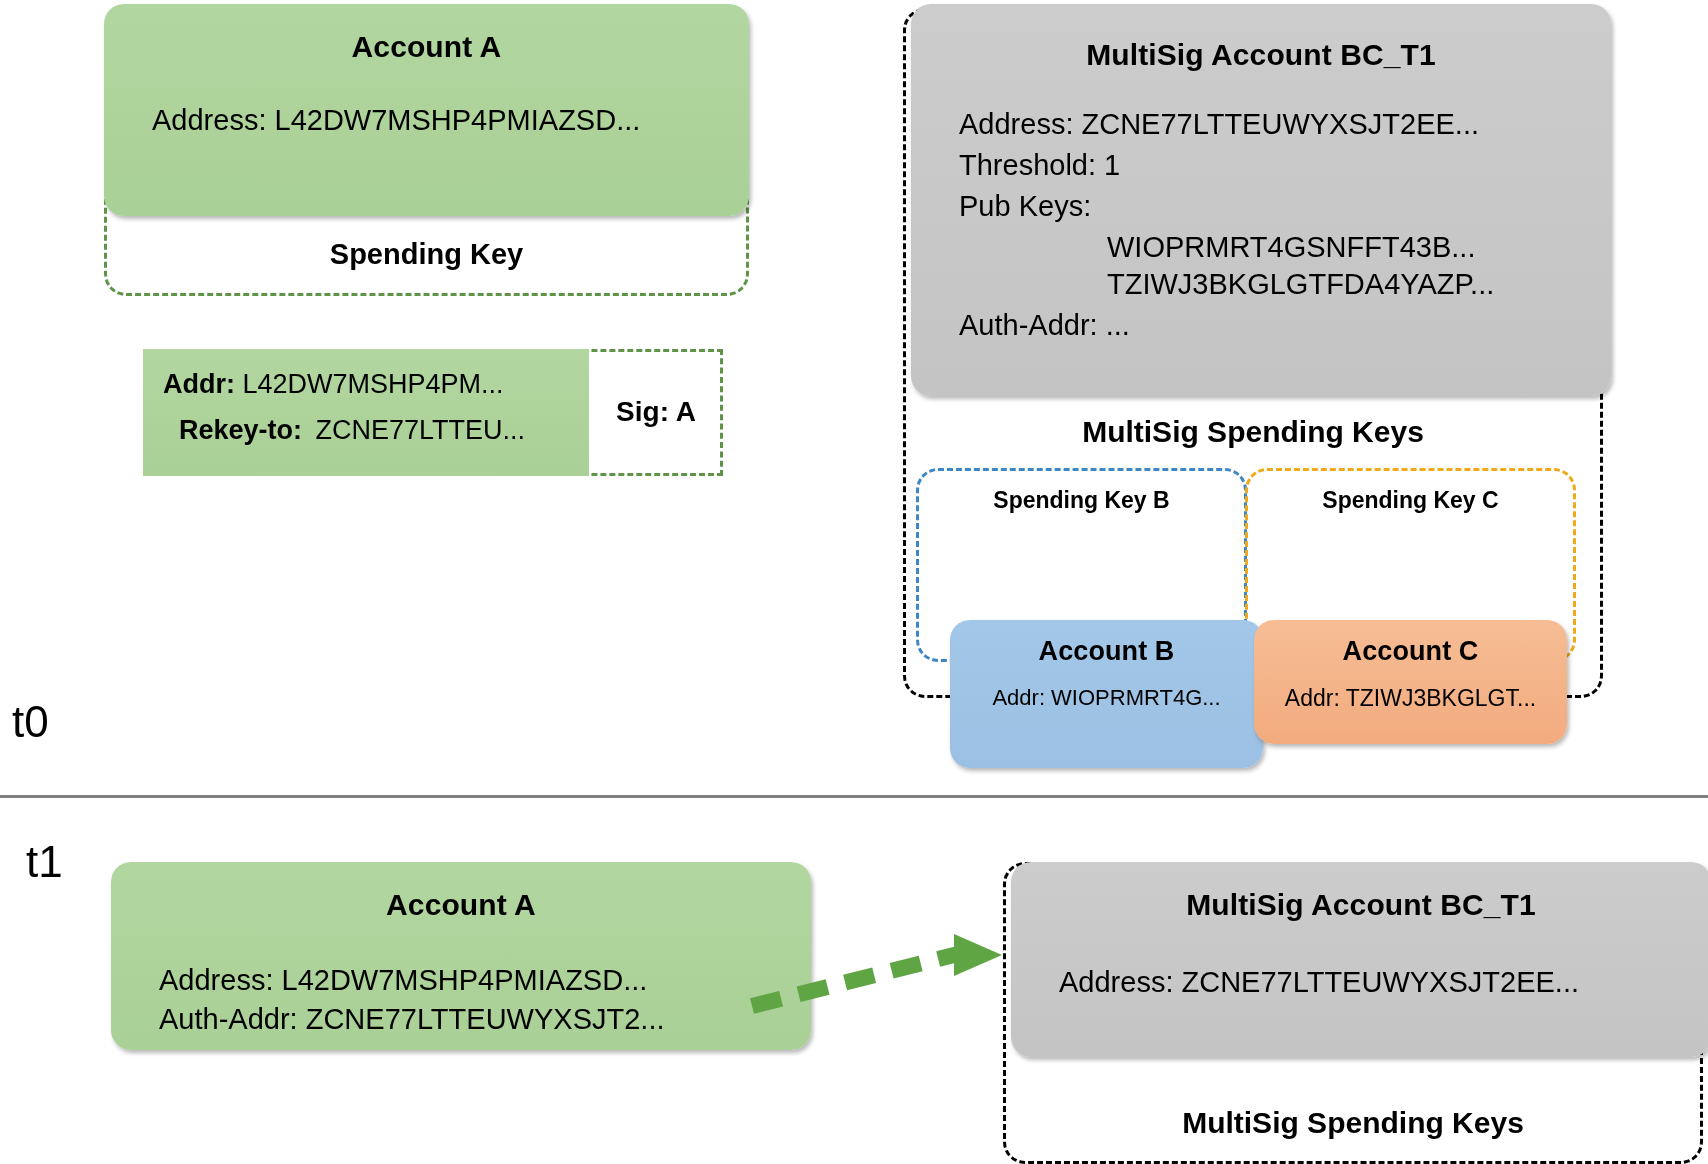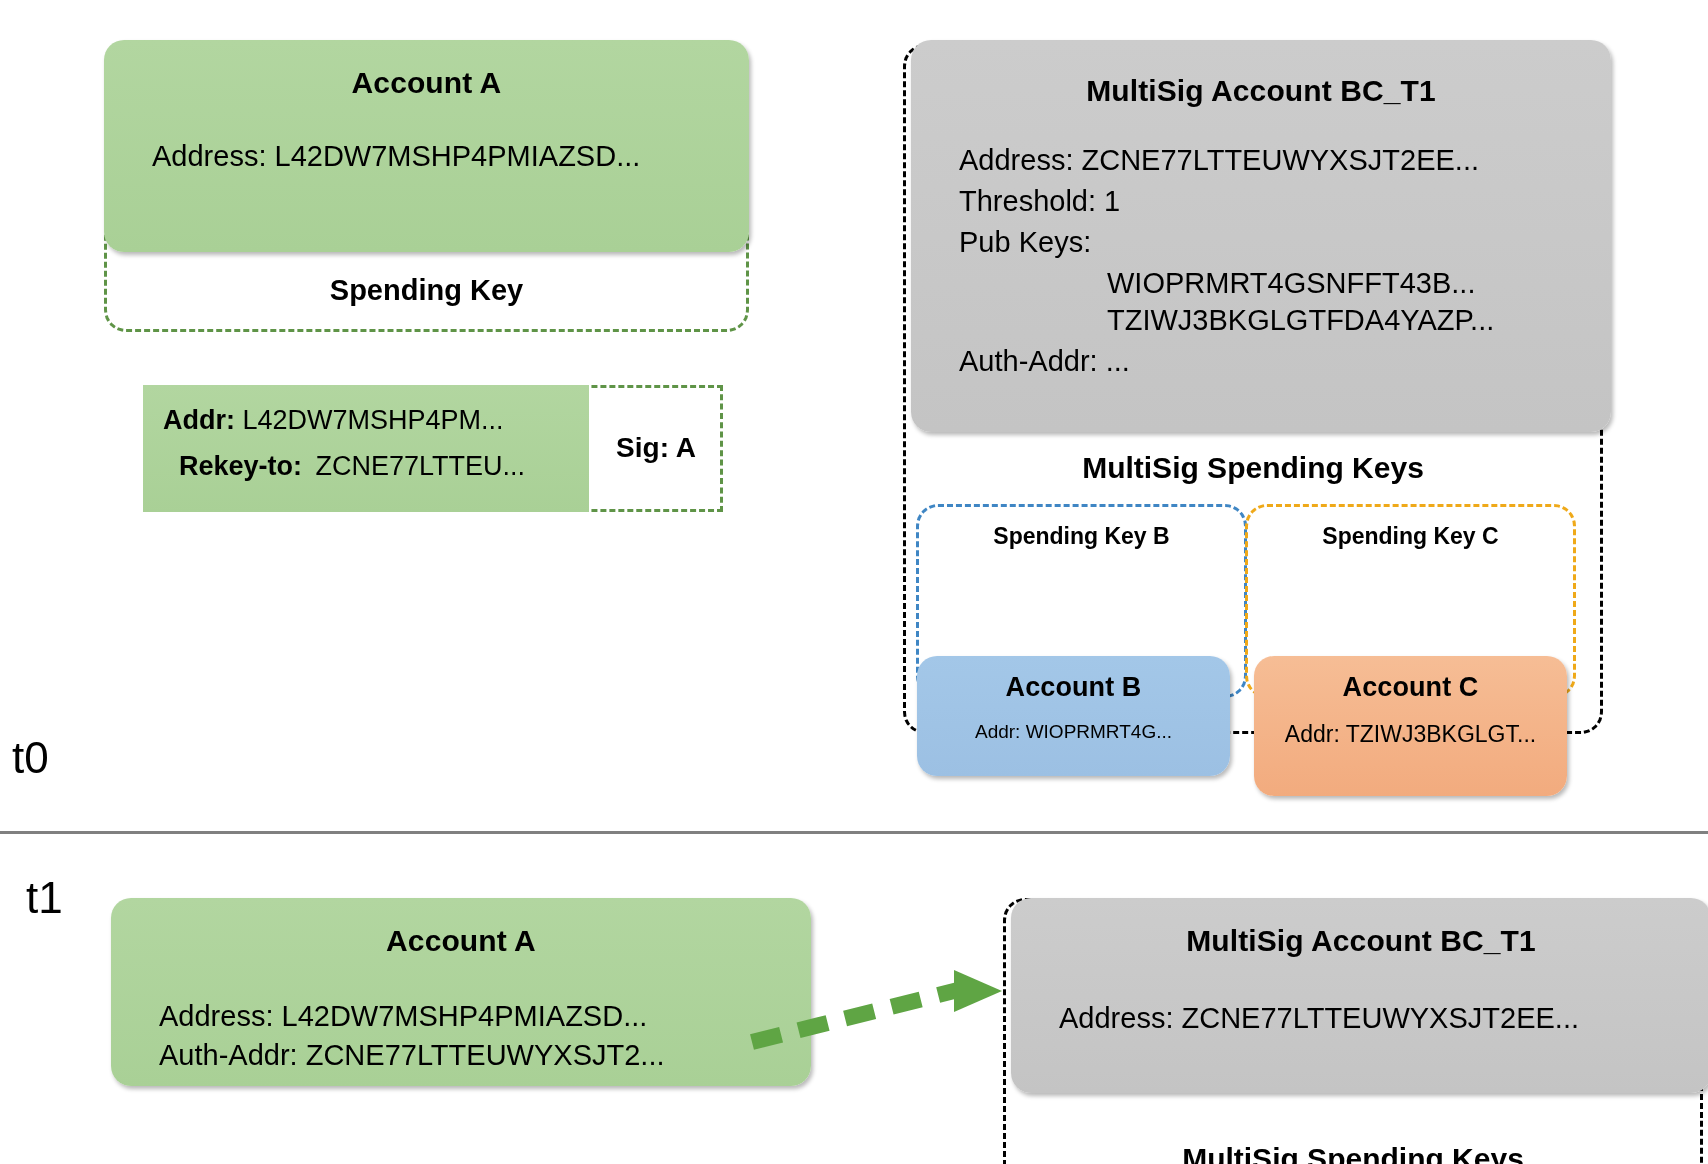--- a/index.html
+++ b/index.html
@@ -4,21 +4,21 @@
 <style>
   html,body{margin:0;padding:0;}
   body{
     width:1708px;height:1164px;
     background:#ffffff;
     font-family:"Liberation Sans", sans-serif;
     color:#000000;
     overflow:hidden;
     position:relative;
   }
-  .canvas{position:absolute;inset:0;margin-top:36px;}
+  .canvas{position:absolute;inset:0;}
 
   
   .card{
     position:absolute;box-sizing:border-box;
     border-radius:20px;
     display:flex;flex-direction:column;
     box-shadow:2px 3px 4px rgba(0,0,0,.28);
   }
   .card-title{
     font-weight:bold;text-align:center;
@@ -96,26 +96,26 @@
   </div>
 
   <div class="key-label" style="left:903px;top:415px;width:700px;font-size:30px;">MultiSig Spending Keys</div>
 
   <div class="dashed d-blue" style="left:916px;top:468px;width:331px;height:194px;"></div>
   <div class="key-label" style="left:916px;top:487px;width:331px;font-size:23px;">Spending Key B</div>
 
   <div class="dashed d-yellow" style="left:1245px;top:468px;width:331px;height:194px;"></div>
   <div class="key-label" style="left:1245px;top:487px;width:331px;font-size:23px;">Spending Key C</div>
 
-  <div class="card blue" style="left:917px;top:620px;width:313px;height:120px;">
+  <div class="card blue" style="left:950px;top:620px;width:313px;height:148px;">
     <div class="card-title" style="font-size:27px;margin-top:16px;">Account B</div>
-    <div class="card-line" style="font-size:19px;margin-top:18px;text-align:center;">Addr: WIOPRMRT4G...</div>
+    <div class="card-line" style="font-size:22px;margin-top:18px;text-align:center;">Addr: WIOPRMRT4G...</div>
   </div>
 
-  <div class="card orange" style="left:1254px;top:620px;width:313px;height:140px;">
+  <div class="card orange" style="left:1254px;top:620px;width:313px;height:124px;">
     <div class="card-title" style="font-size:27px;margin-top:16px;">Account C</div>
     <div class="card-line" style="font-size:23px;margin-top:18px;text-align:center;">Addr: TZIWJ3BKGLGT...</div>
   </div>
 
   <div class="tlabel" style="left:12px;top:700px;">t0</div>
 
   <div class="divider" style="left:0px;top:795px;width:1708px;"></div>
 
   <div class="tlabel" style="left:26px;top:840px;">t1</div>
 

